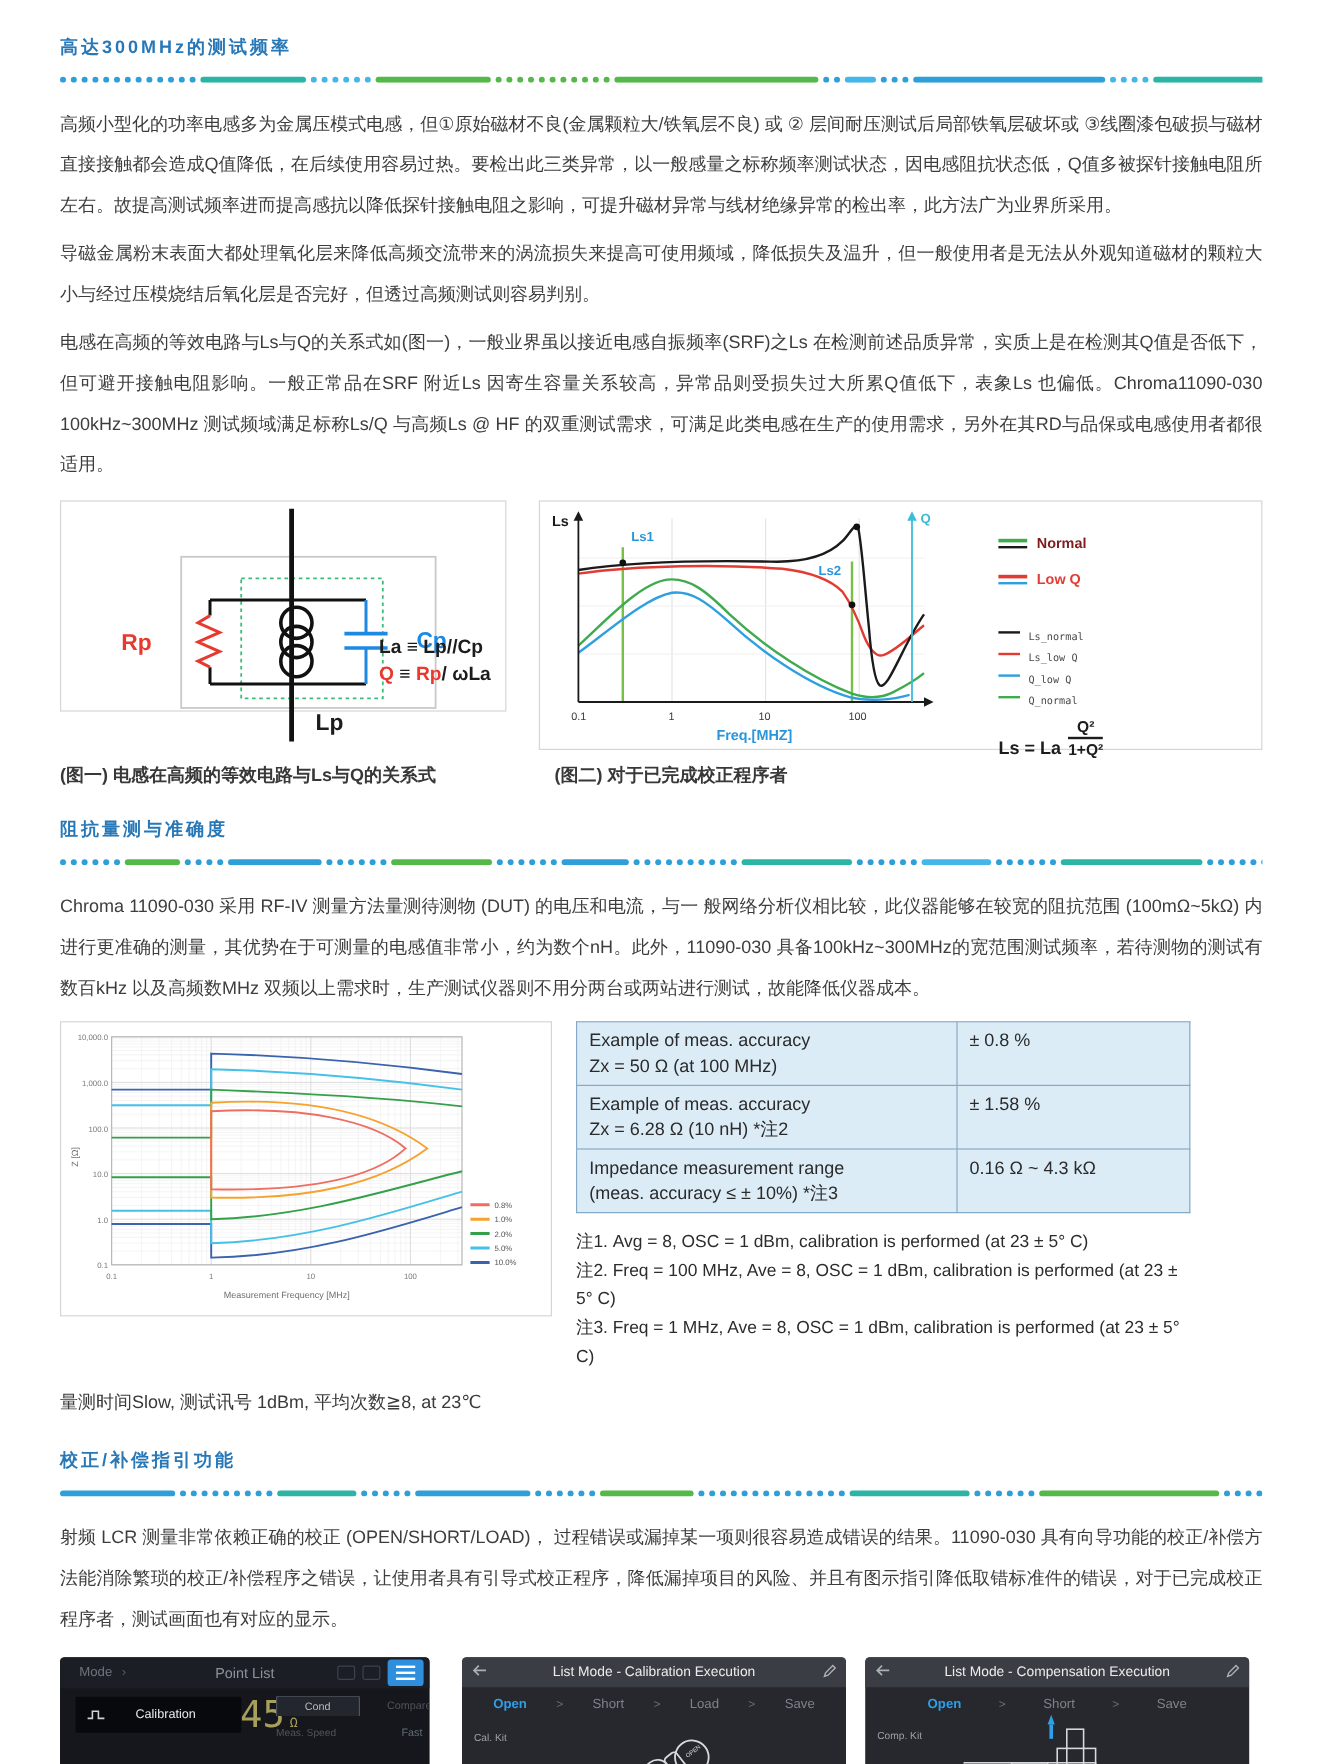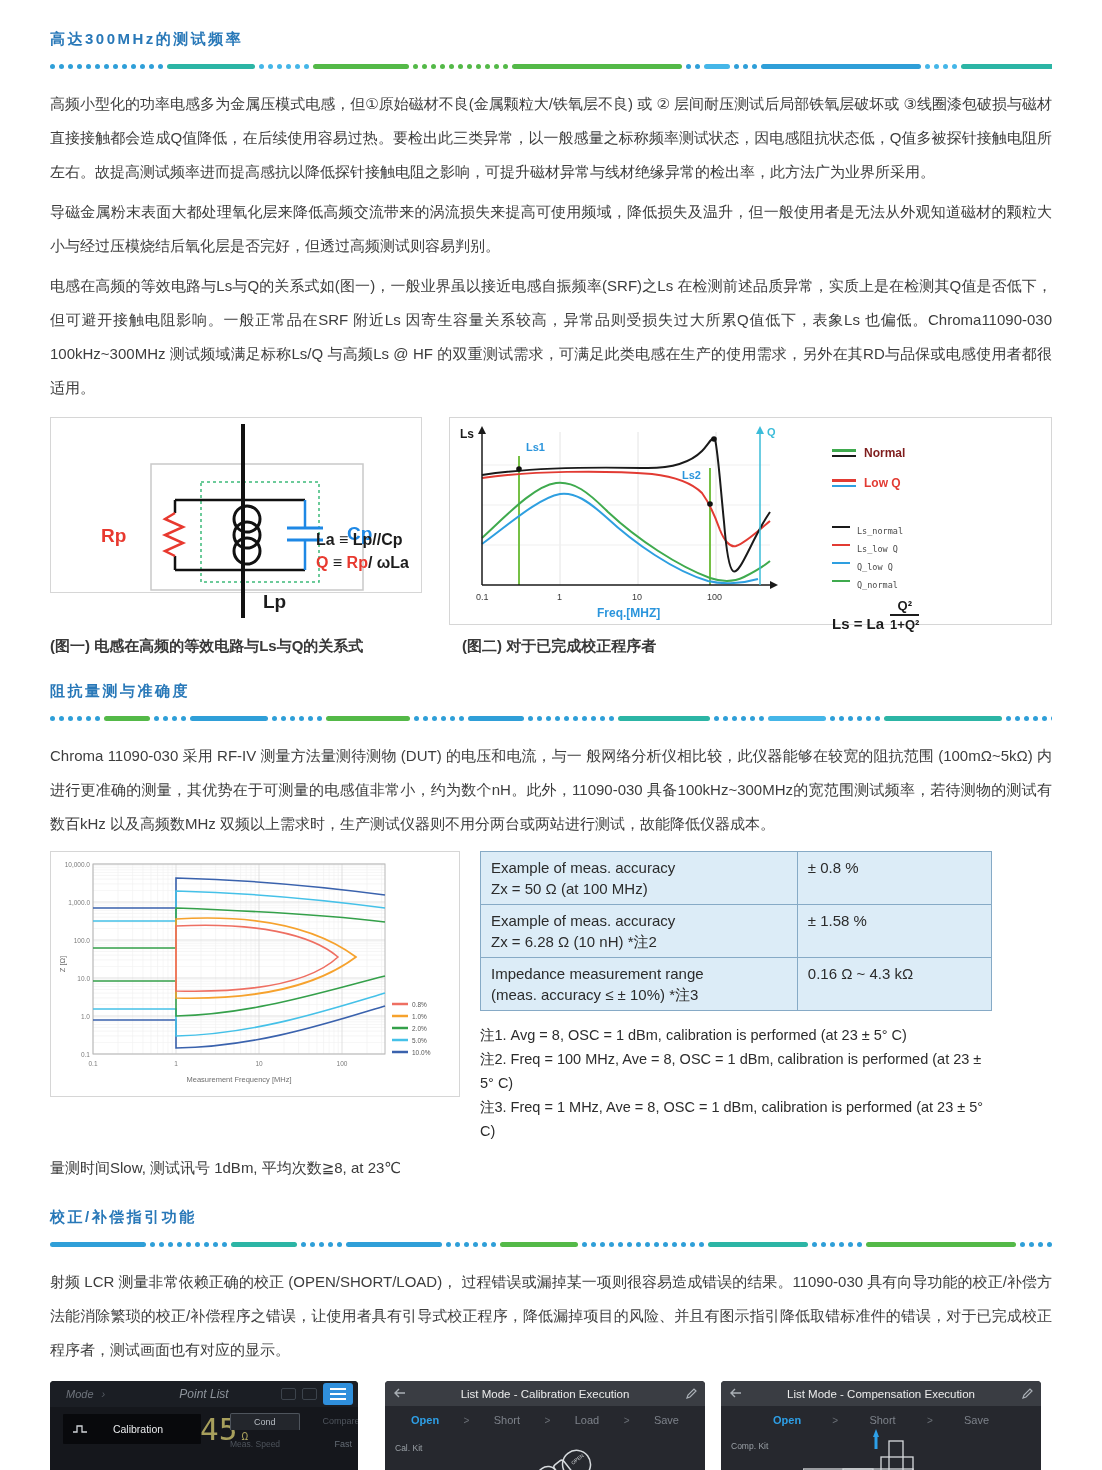--- a/index.html
+++ b/index.html
@@ -41,21 +41,21 @@
   .notes{margin-top:12px;font-size:14.5px;color:#2c2c2c;line-height:24px;}
   .chart-note{font-size:15px;color:#3a3a3a;margin:16px 0 30px 0;}
   
   .screens{display:flex;margin-top:14px;}
   .screencol{display:flex;flex-direction:column;}
   .screen{height:212px;border-radius:4px;position:relative;overflow:hidden;box-sizing:border-box;}
   .screen1{width:308px;background:#15171c;}
   .screen2,.screen3{width:320px;background:#26282e;}
   .col2{margin-left:27px;} .col3{margin-left:16px;}
   
-  .s1top{height:26px;background:#1b1e24;display:flex;align-items:center;position:relative;color:#6f747c;font-size:11px;font-style:italic;}
+  .s1top{height:26px;background:#1b1e24;display:flex;align-items:center;position:relative;color:#6f747c;font-size:11px;}
   .s1top .mode{margin-left:16px;} .s1top .chev{margin-left:8px;color:#565b63;}
   .s1title{position:absolute;left:0;right:0;text-align:center;color:#8d939b;font-size:12px;}
   .s1icons{margin-left:auto;display:flex;align-items:center;gap:6px;margin-right:5px;position:relative;}
   .ghosticon{width:13px;height:10px;border:1px solid #3c434c;border-radius:2px;}
   .burger{width:30px;height:22px;background:#2f8fdc;border-radius:3px;display:flex;flex-direction:column;justify-content:center;gap:3px;align-items:center;}
   .burger i{display:block;width:16px;height:2px;background:#fff;}
   .bigvals{position:absolute;left:40px;top:30px;width:158px;z-index:1;text-align:right;font-family:"DejaVu Sans Mono",monospace;}
   .bv{height:41px;display:flex;justify-content:flex-end;align-items:baseline;}
   .bv .n{font-size:31px;} .bv .u{font-size:11px;margin-left:4px;}
   .s1menu{position:absolute;left:13px;top:33px;width:138px;z-index:3;display:flex;flex-direction:column;gap:4px;}

